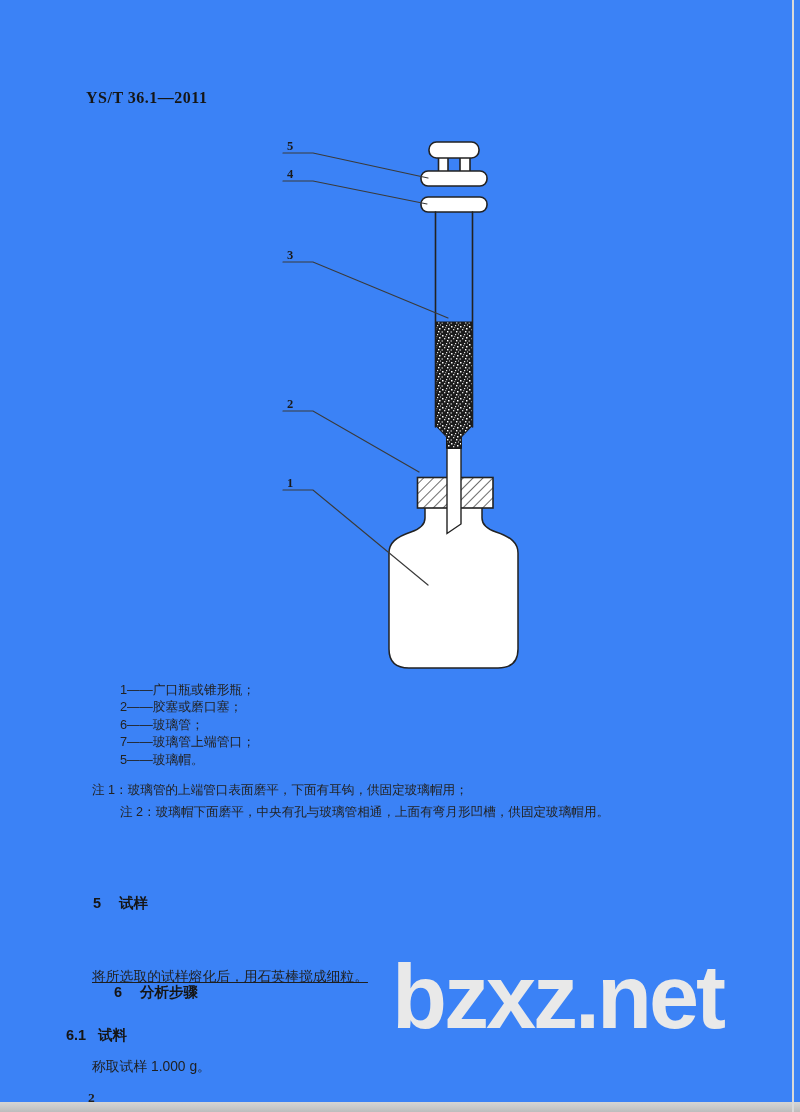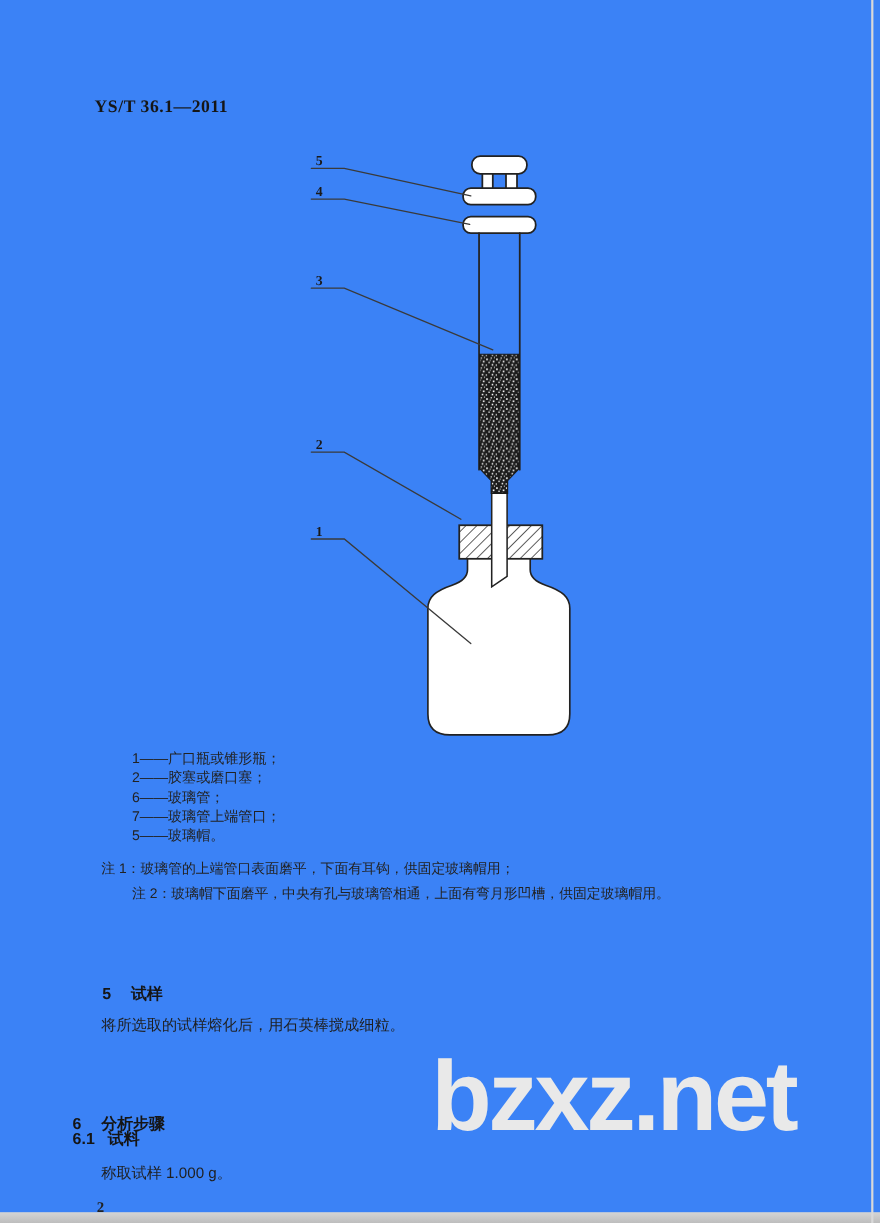--- a/index.html
+++ b/index.html
@@ -15,21 +15,21 @@
   .legend{left:92px;top:681px;font-size:12.8px;line-height:17.4px;color:#222;}
   .legend div{white-space:nowrap;margin-left:28px;}
   .note{left:92px;font-size:12.6px;color:#222;white-space:nowrap;}
   .note.n1{top:782px;}
   .note.n2{top:804px;margin-left:28px;}
   .caption{left:0;top:839px;width:800px;text-align:center;font-weight:bold;
     font-size:14.5px;color:#151515;letter-spacing:1px;}
   .sec-heading{font-weight:bold;font-size:14.5px;color:#151515;left:66px;}
   .sec-heading .num{display:inline-block;min-width:26px;}
   .body-text{left:92px;font-size:13.8px;color:#1f1f1f;white-space:nowrap;}
-  .h5{top:894px;margin-left:27px;} .p1{top:923px;} .h6{top:1012px;} .h61{top:1026px;} .p2{top:1058px;}
+  .h5{top:894px;margin-left:27px;} .p1{top:968px;text-decoration:underline;} .h6{top:983px;margin-left:48px;} .h61{top:1026px;} .p2{top:1058px;}
   .pagenum{left:88px;top:1090px;font-family:"Liberation Serif",serif;
     font-weight:bold;font-size:13.5px;color:#222;}
   .watermark{
     left:392px;top:946px;font-size:90px;font-weight:bold;letter-spacing:-3px;
     color:#e9e9e9;z-index:0;font-family:"Liberation Sans",sans-serif;user-select:none;
   }
   .content{z-index:1;}
   .scan-bottom-bar{left:0;top:1102px;width:800px;height:10px;
     background:linear-gradient(#d5d5d5,#bdbdbd);z-index:2;}
   .scan-right-line{left:792px;top:0;width:2px;height:1112px;background:#d9d9d9;z-index:2;}

